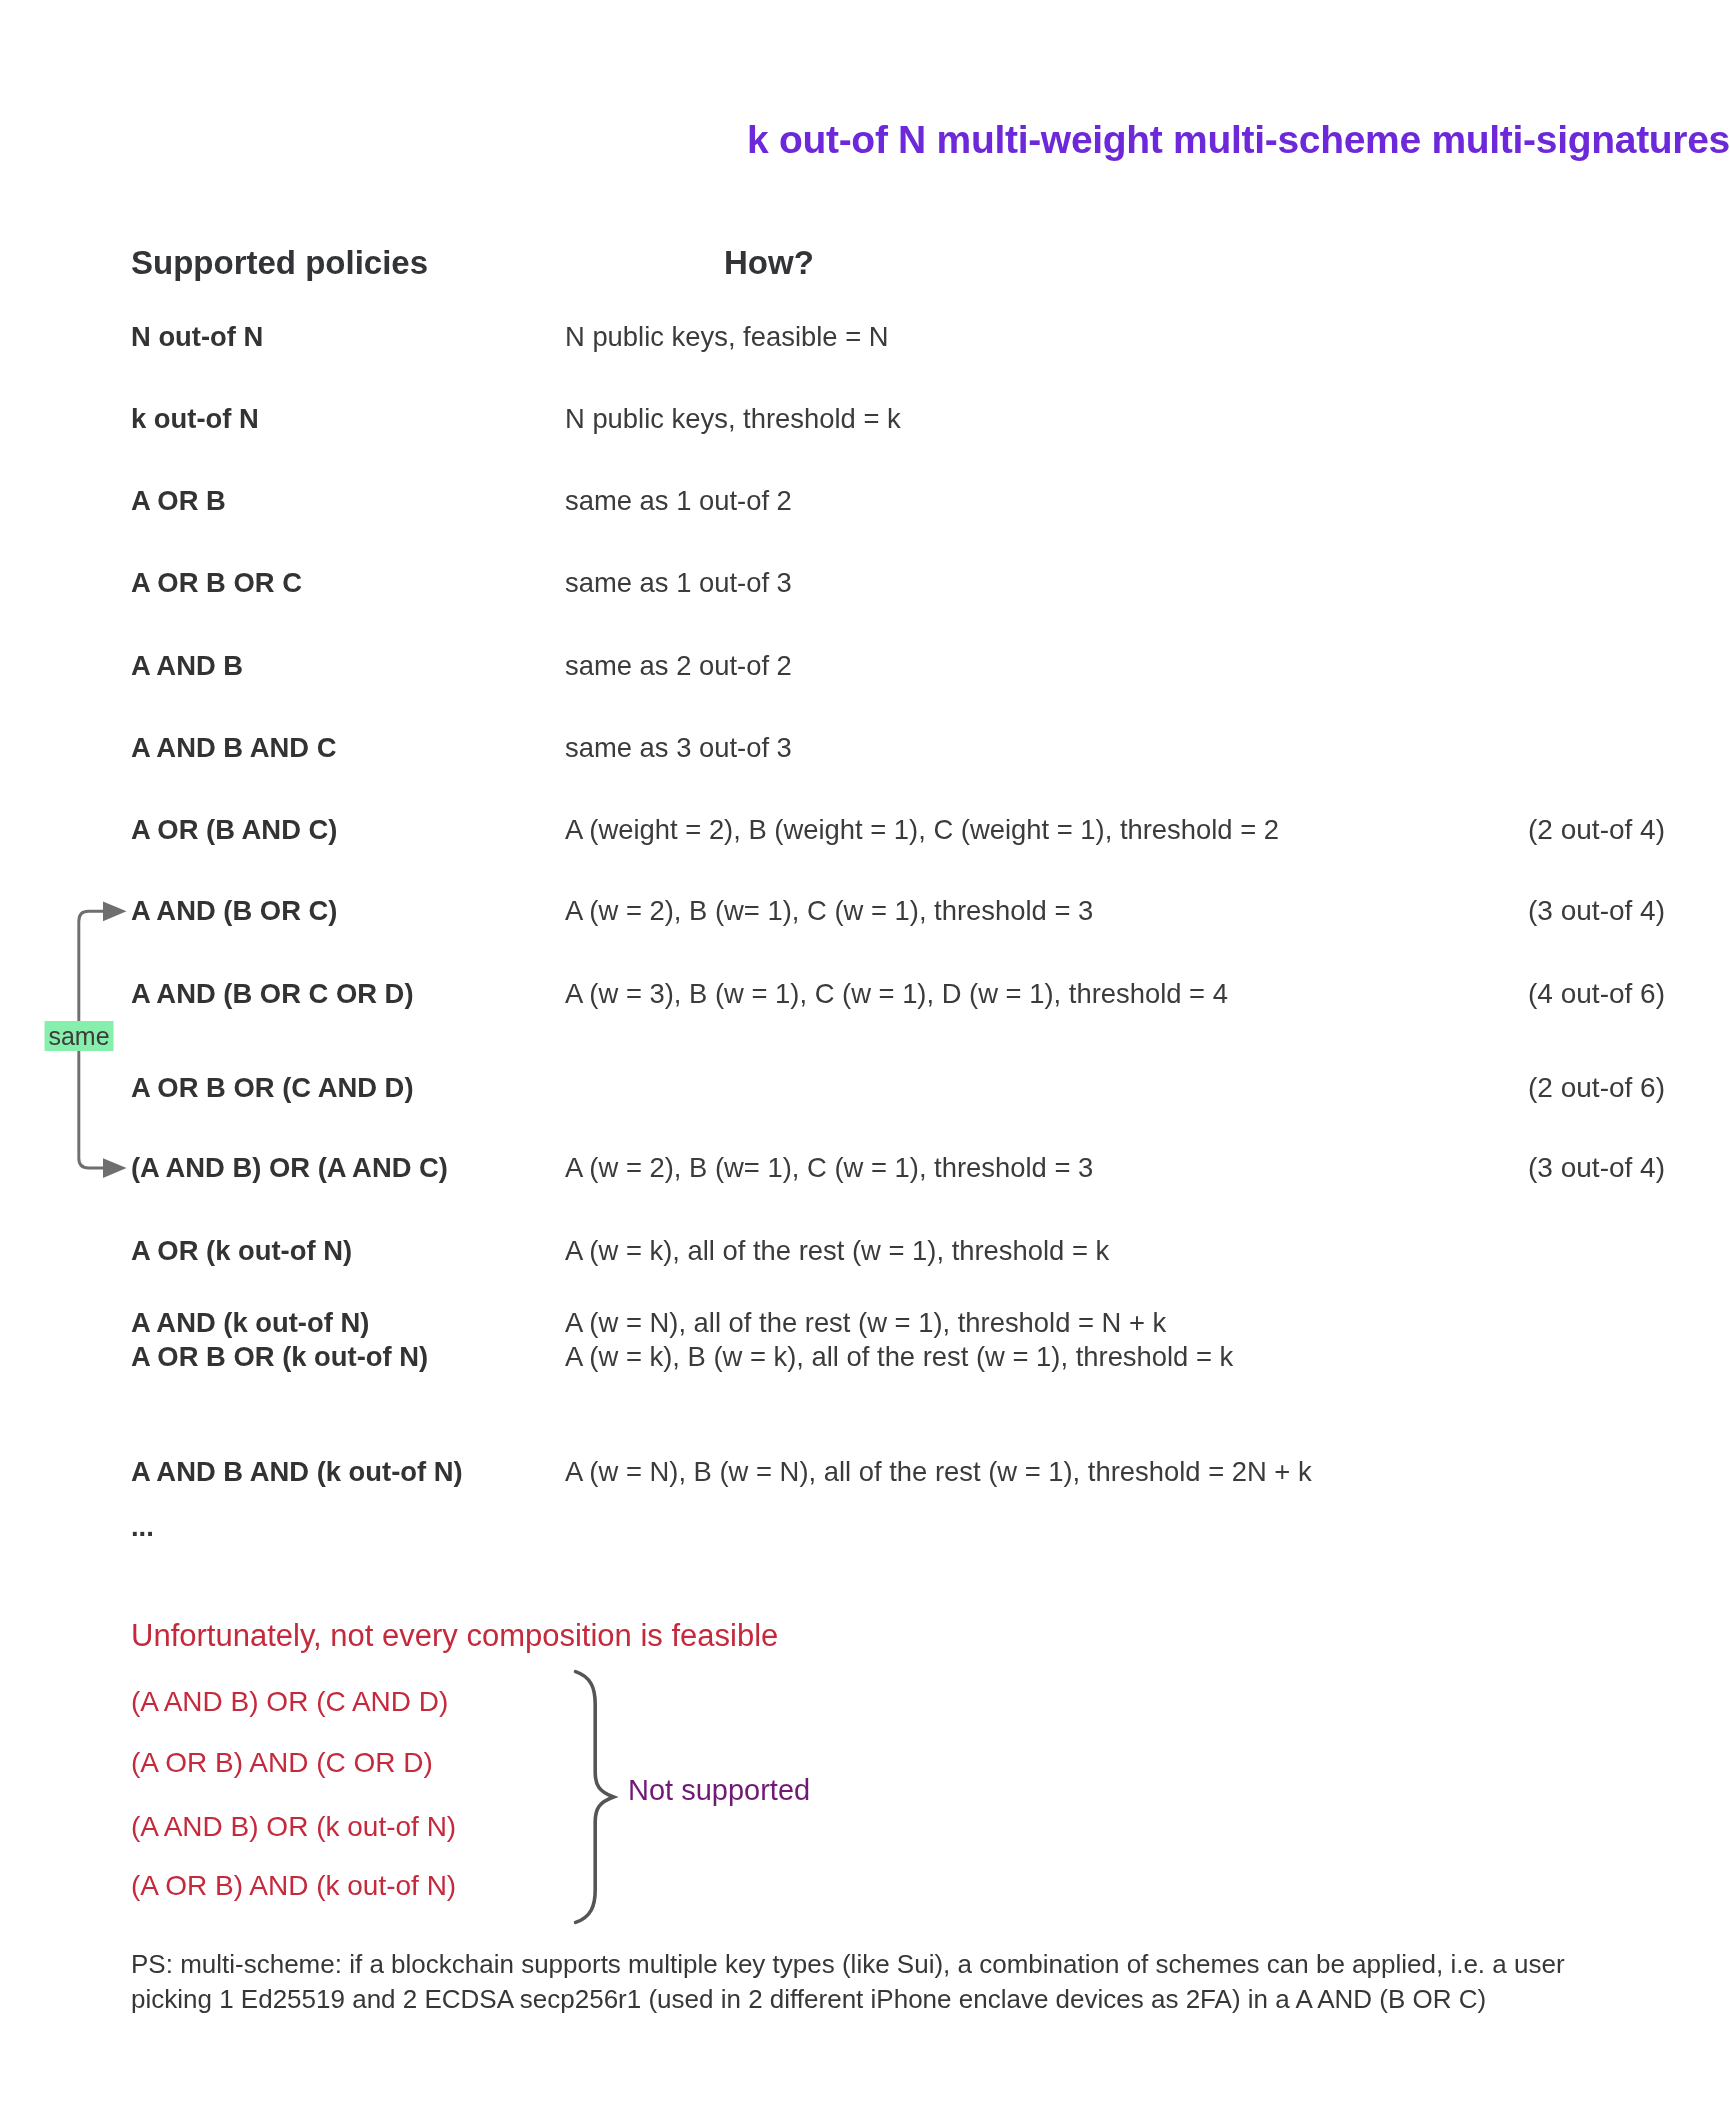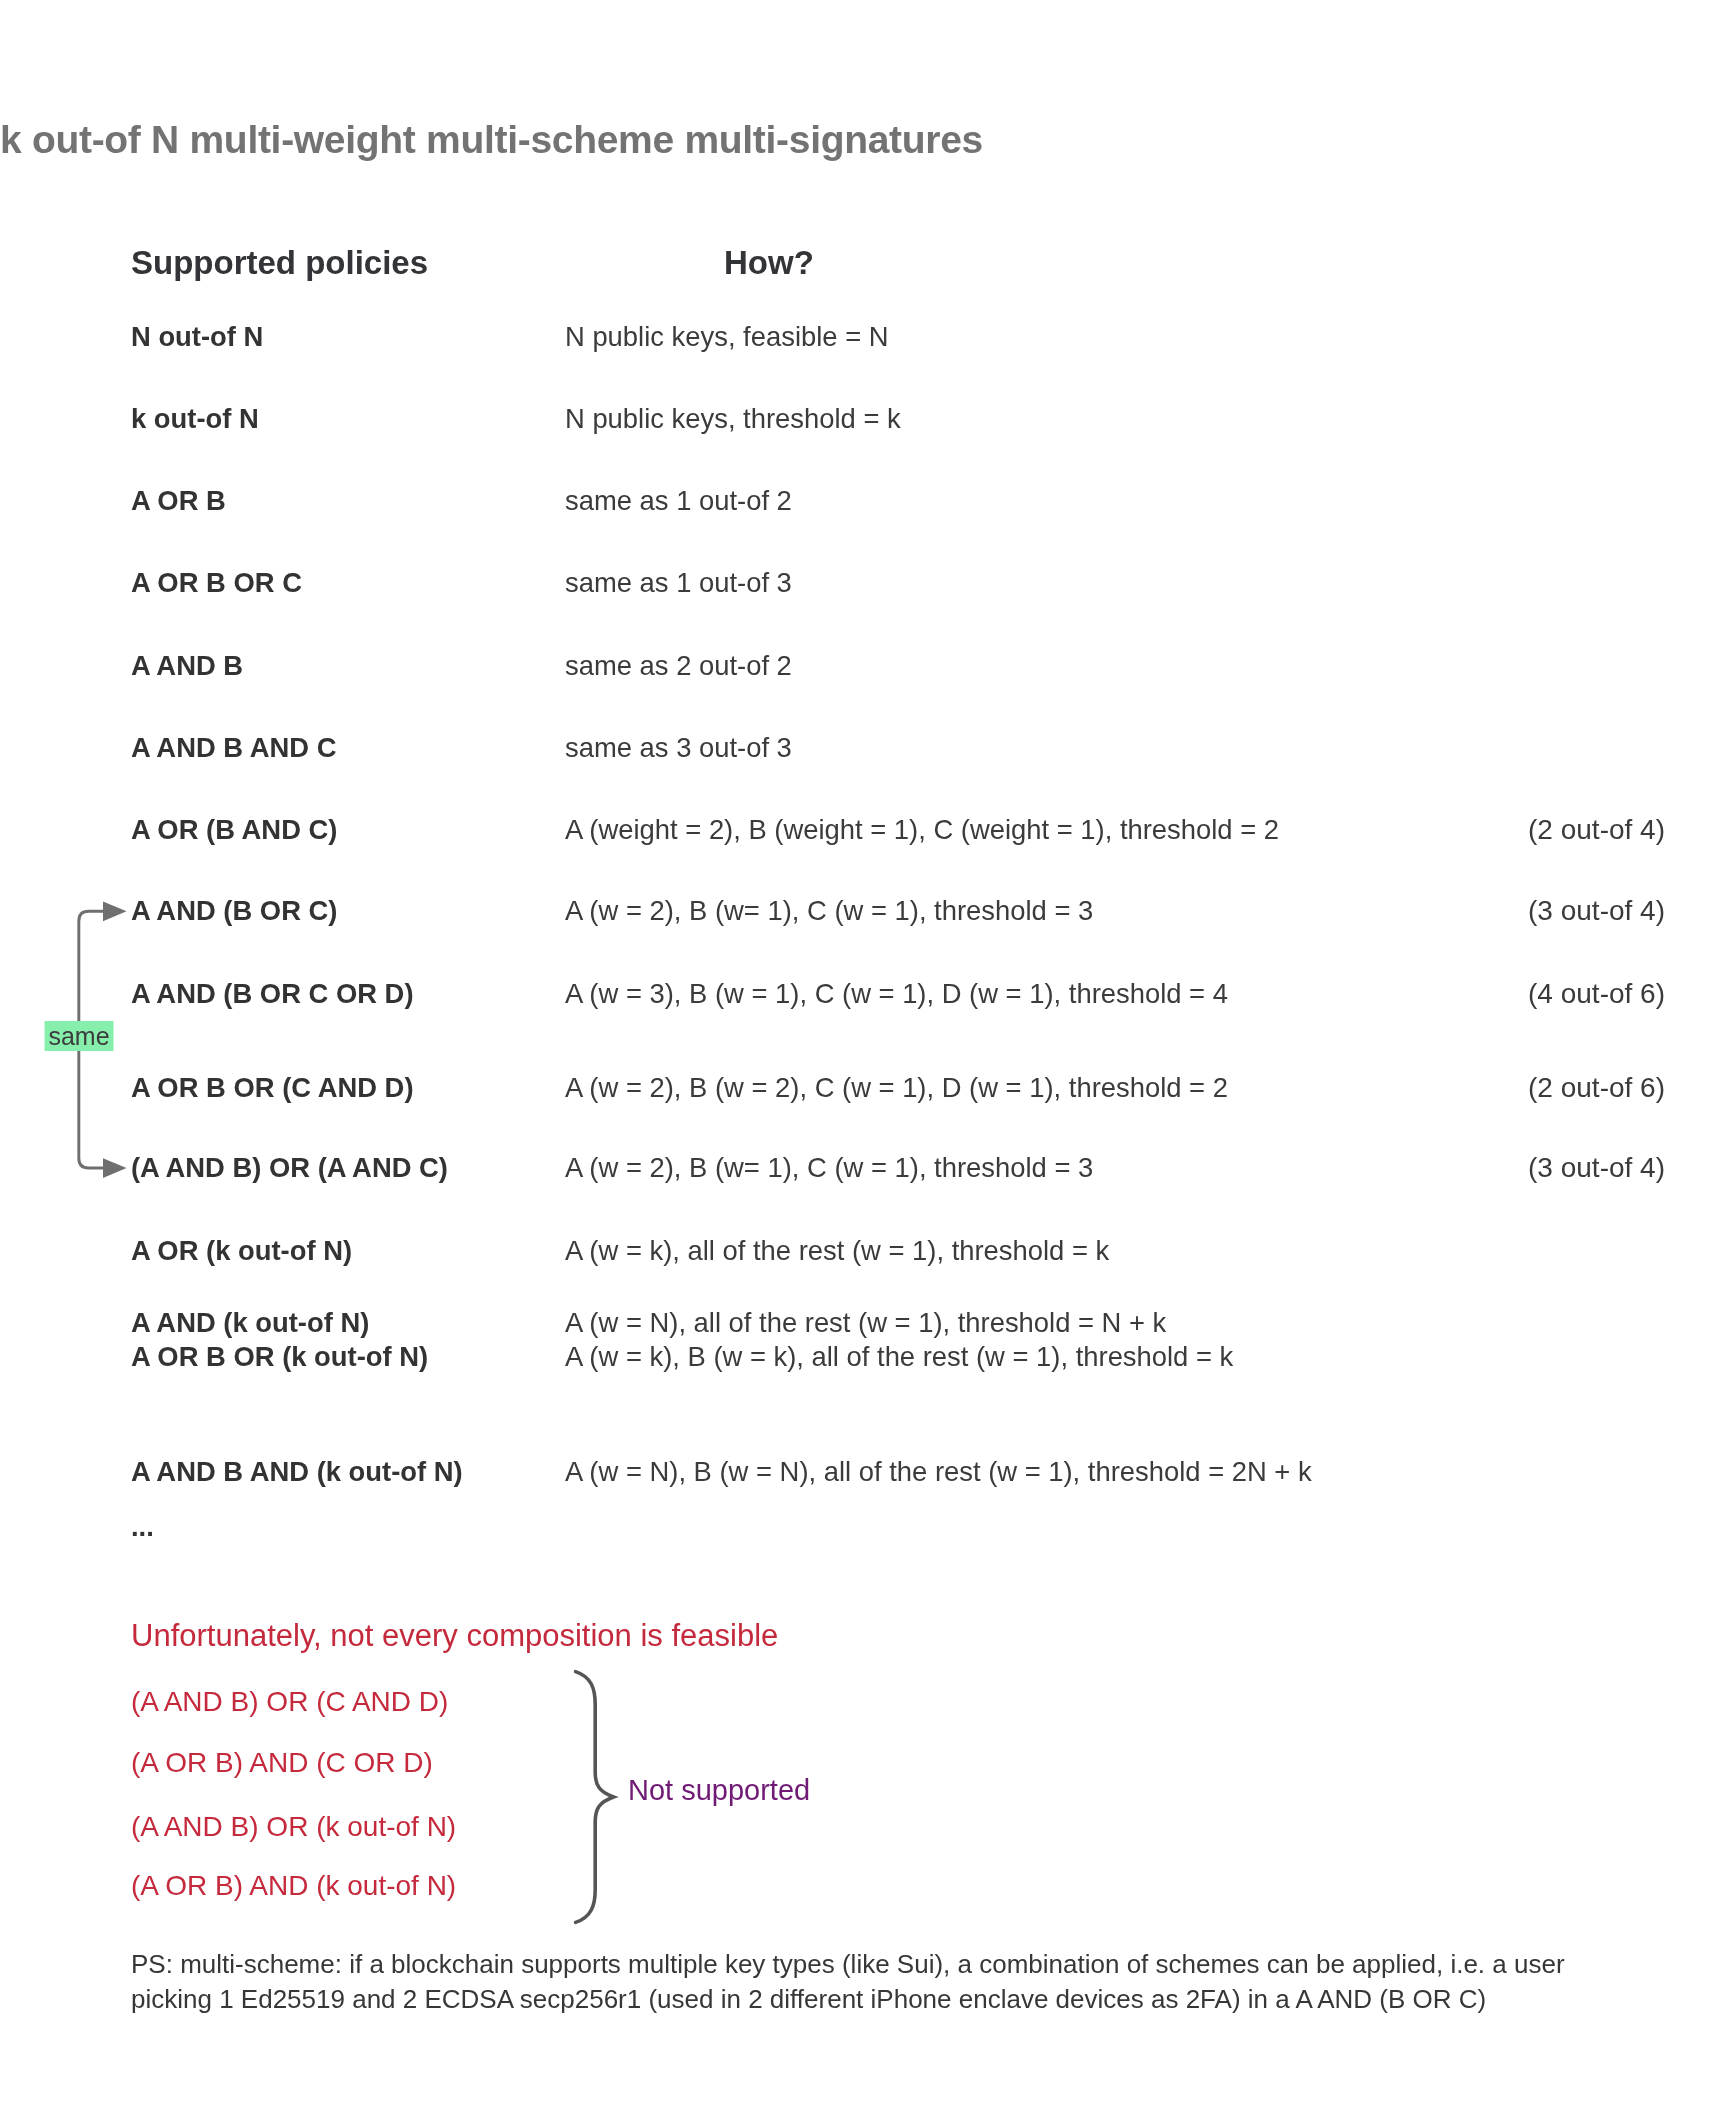--- a/index.html
+++ b/index.html
@@ -5,23 +5,23 @@
   html,body{margin:0;padding:0;background:#ffffff;}
   .page{
     position:relative;
     width:1730px;height:2119px;
     background:#ffffff;
     font-family:"Liberation Sans", sans-serif;
     overflow:hidden;
   }
   .title{
     position:absolute;left:0;top:120px;width:1730px;
-    text-align:left;
+    text-align:right;
     font-size:39px;font-weight:bold;letter-spacing:-0.3px;
-    color:#737373;line-height:1;
+    color:#6d28d9;line-height:1;
   }
   .col-header{
     position:absolute;top:246px;
     font-size:33px;font-weight:bold;color:#323438;line-height:1;
   }
   .col-header.policies{left:131px;}
   .col-header.how{left:724px;}
   .row{position:absolute;left:0;top:0;width:1730px;height:29px;line-height:1;}
   .row .policy{
     position:absolute;left:131px;top:0;
@@ -119,21 +119,20 @@
   </div>
 
   <div class="row" style="top: 980px;">
     <span class="policy">A AND (B OR C OR D)</span>
     <span class="how">A (w = 3), B (w = 1), C (w = 1), D (w = 1), threshold = 4</span>
     <span class="note">(4 out-of 6)</span>
   </div>
 
   <div class="row" style="top: 1074px;">
     <span class="policy">A OR B OR (C AND D)</span>
-    <span class="how">A (w = 2), B (w = 2), C (w = 1), D (w = 1), threshold = 2</span>
     <span class="note">(2 out-of 6)</span>
   </div>
 
   <div class="row" style="top: 1154px;">
     <span class="policy">(A AND B) OR (A AND C)</span>
     <span class="how">A (w = 2), B (w= 1), C (w = 1), threshold = 3</span>
     <span class="note">(3 out-of 4)</span>
   </div>
 
   <div class="row" style="top: 1237px;">

